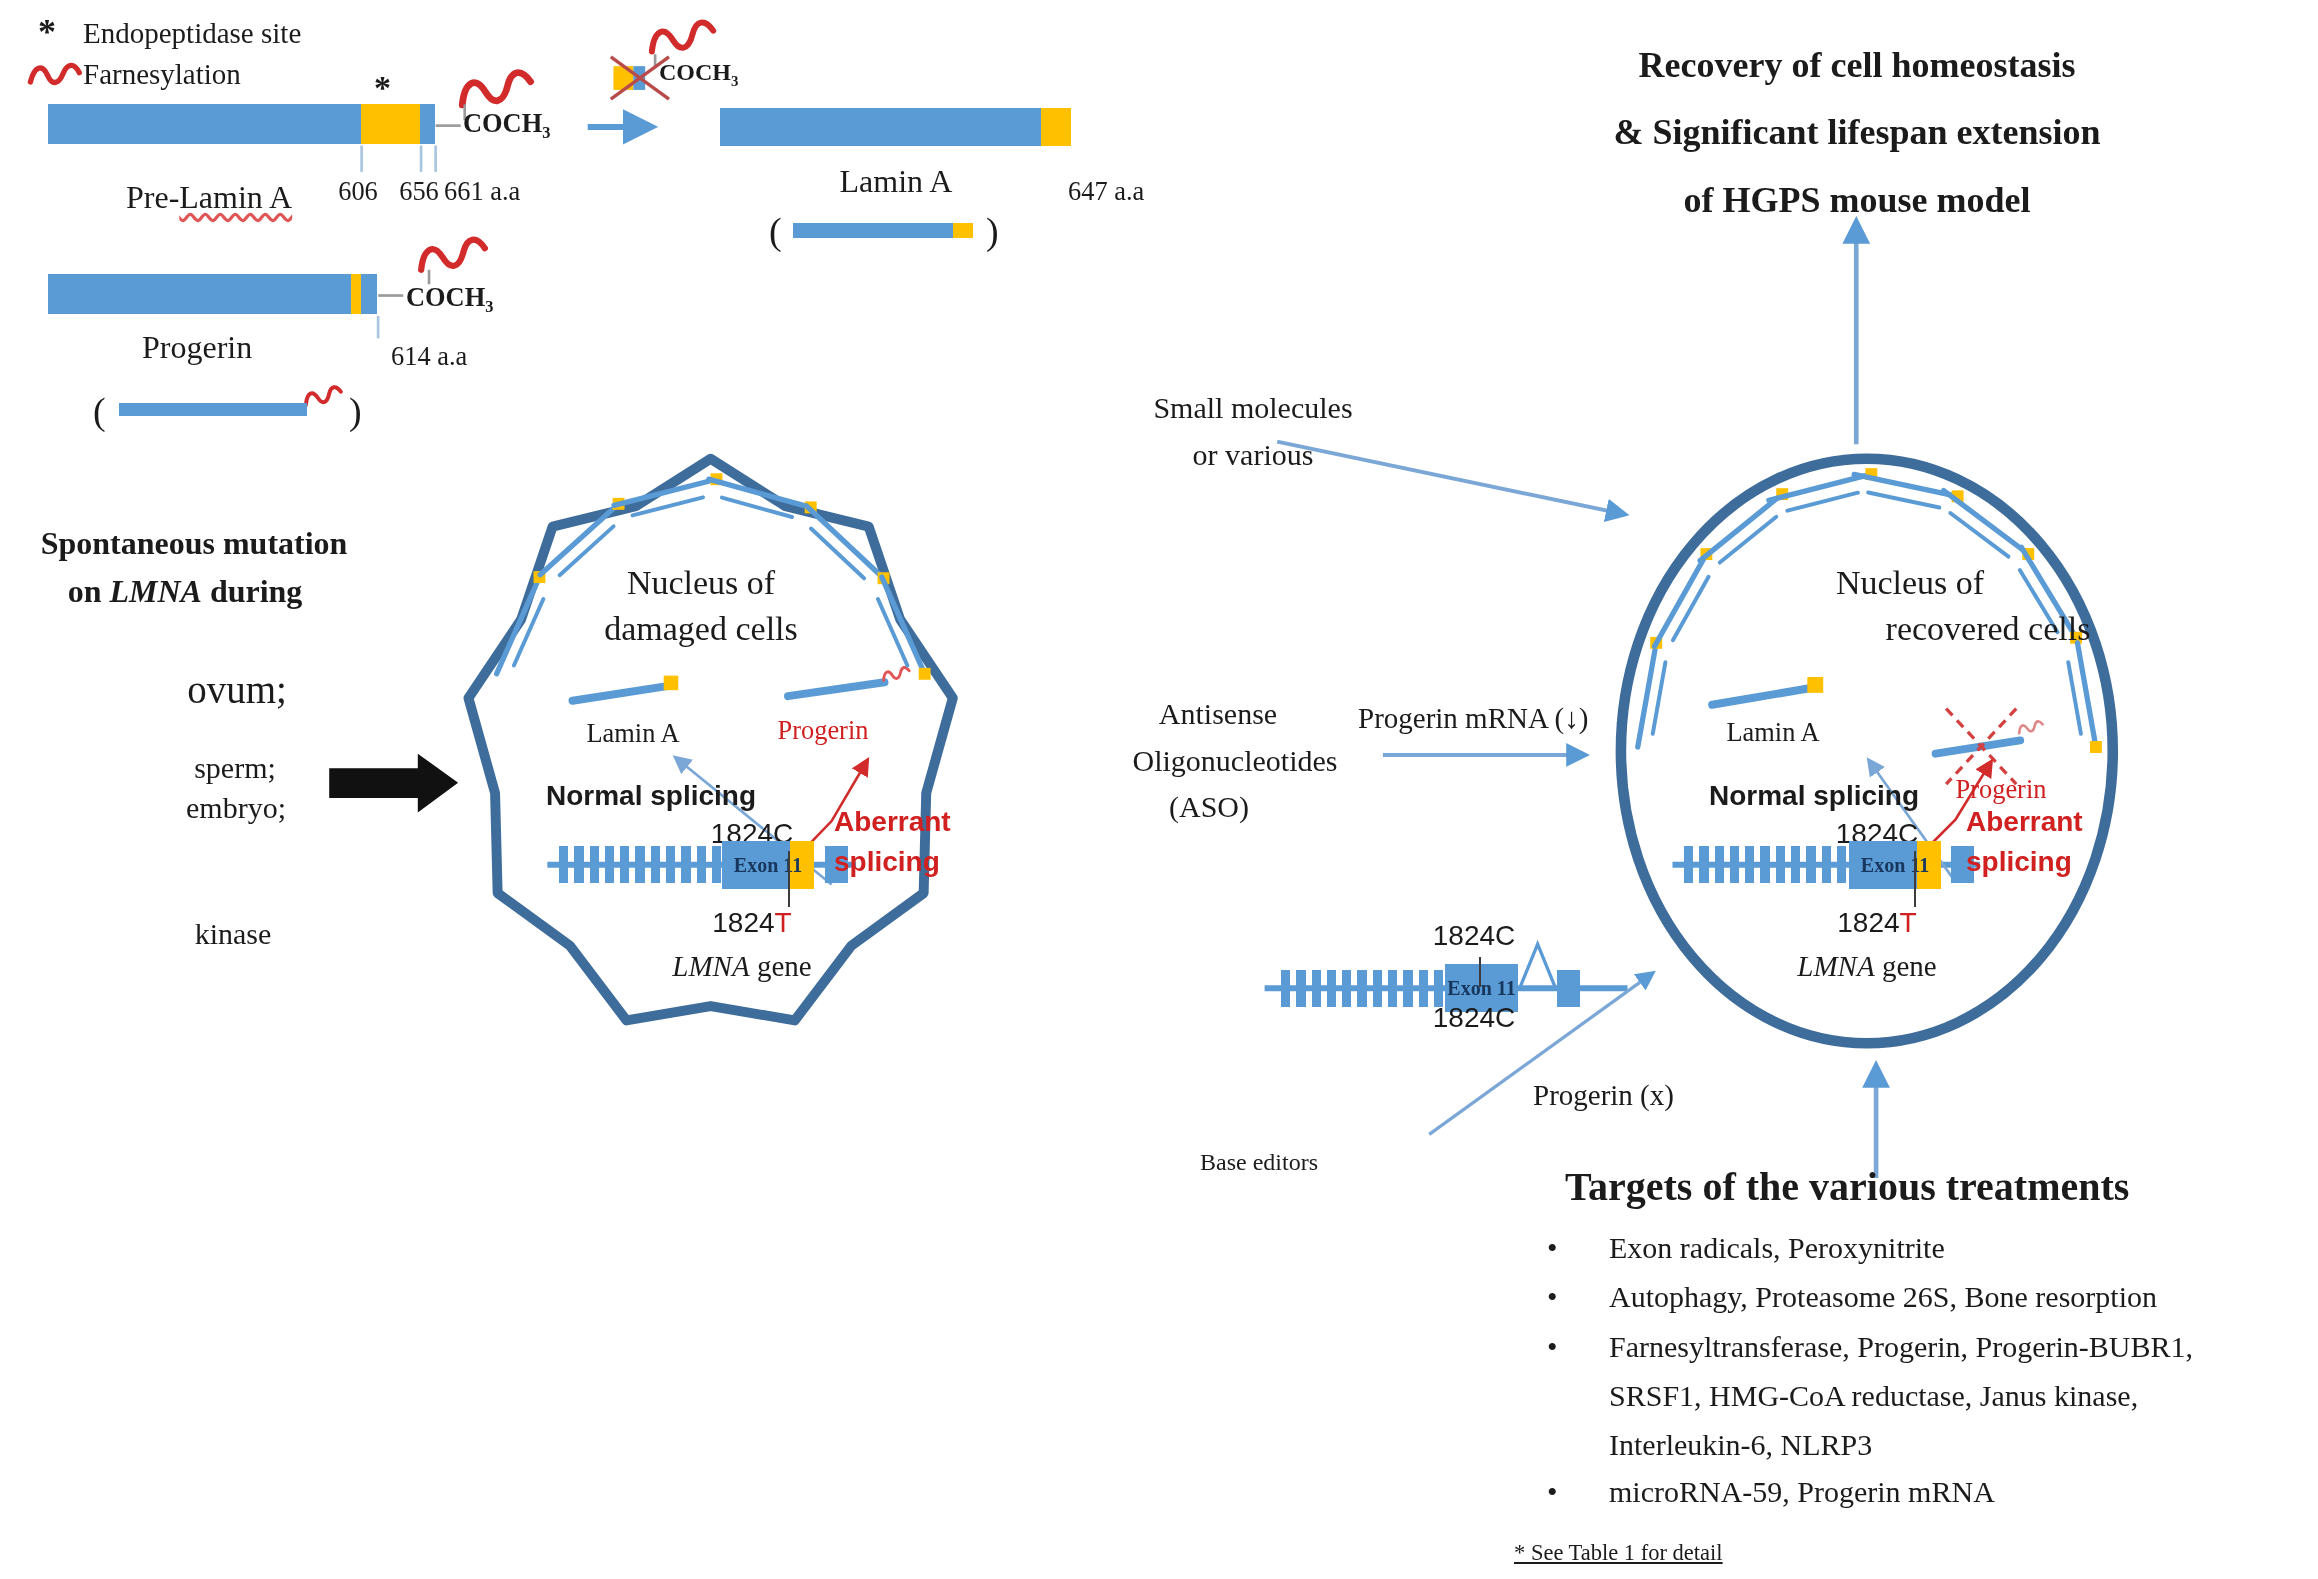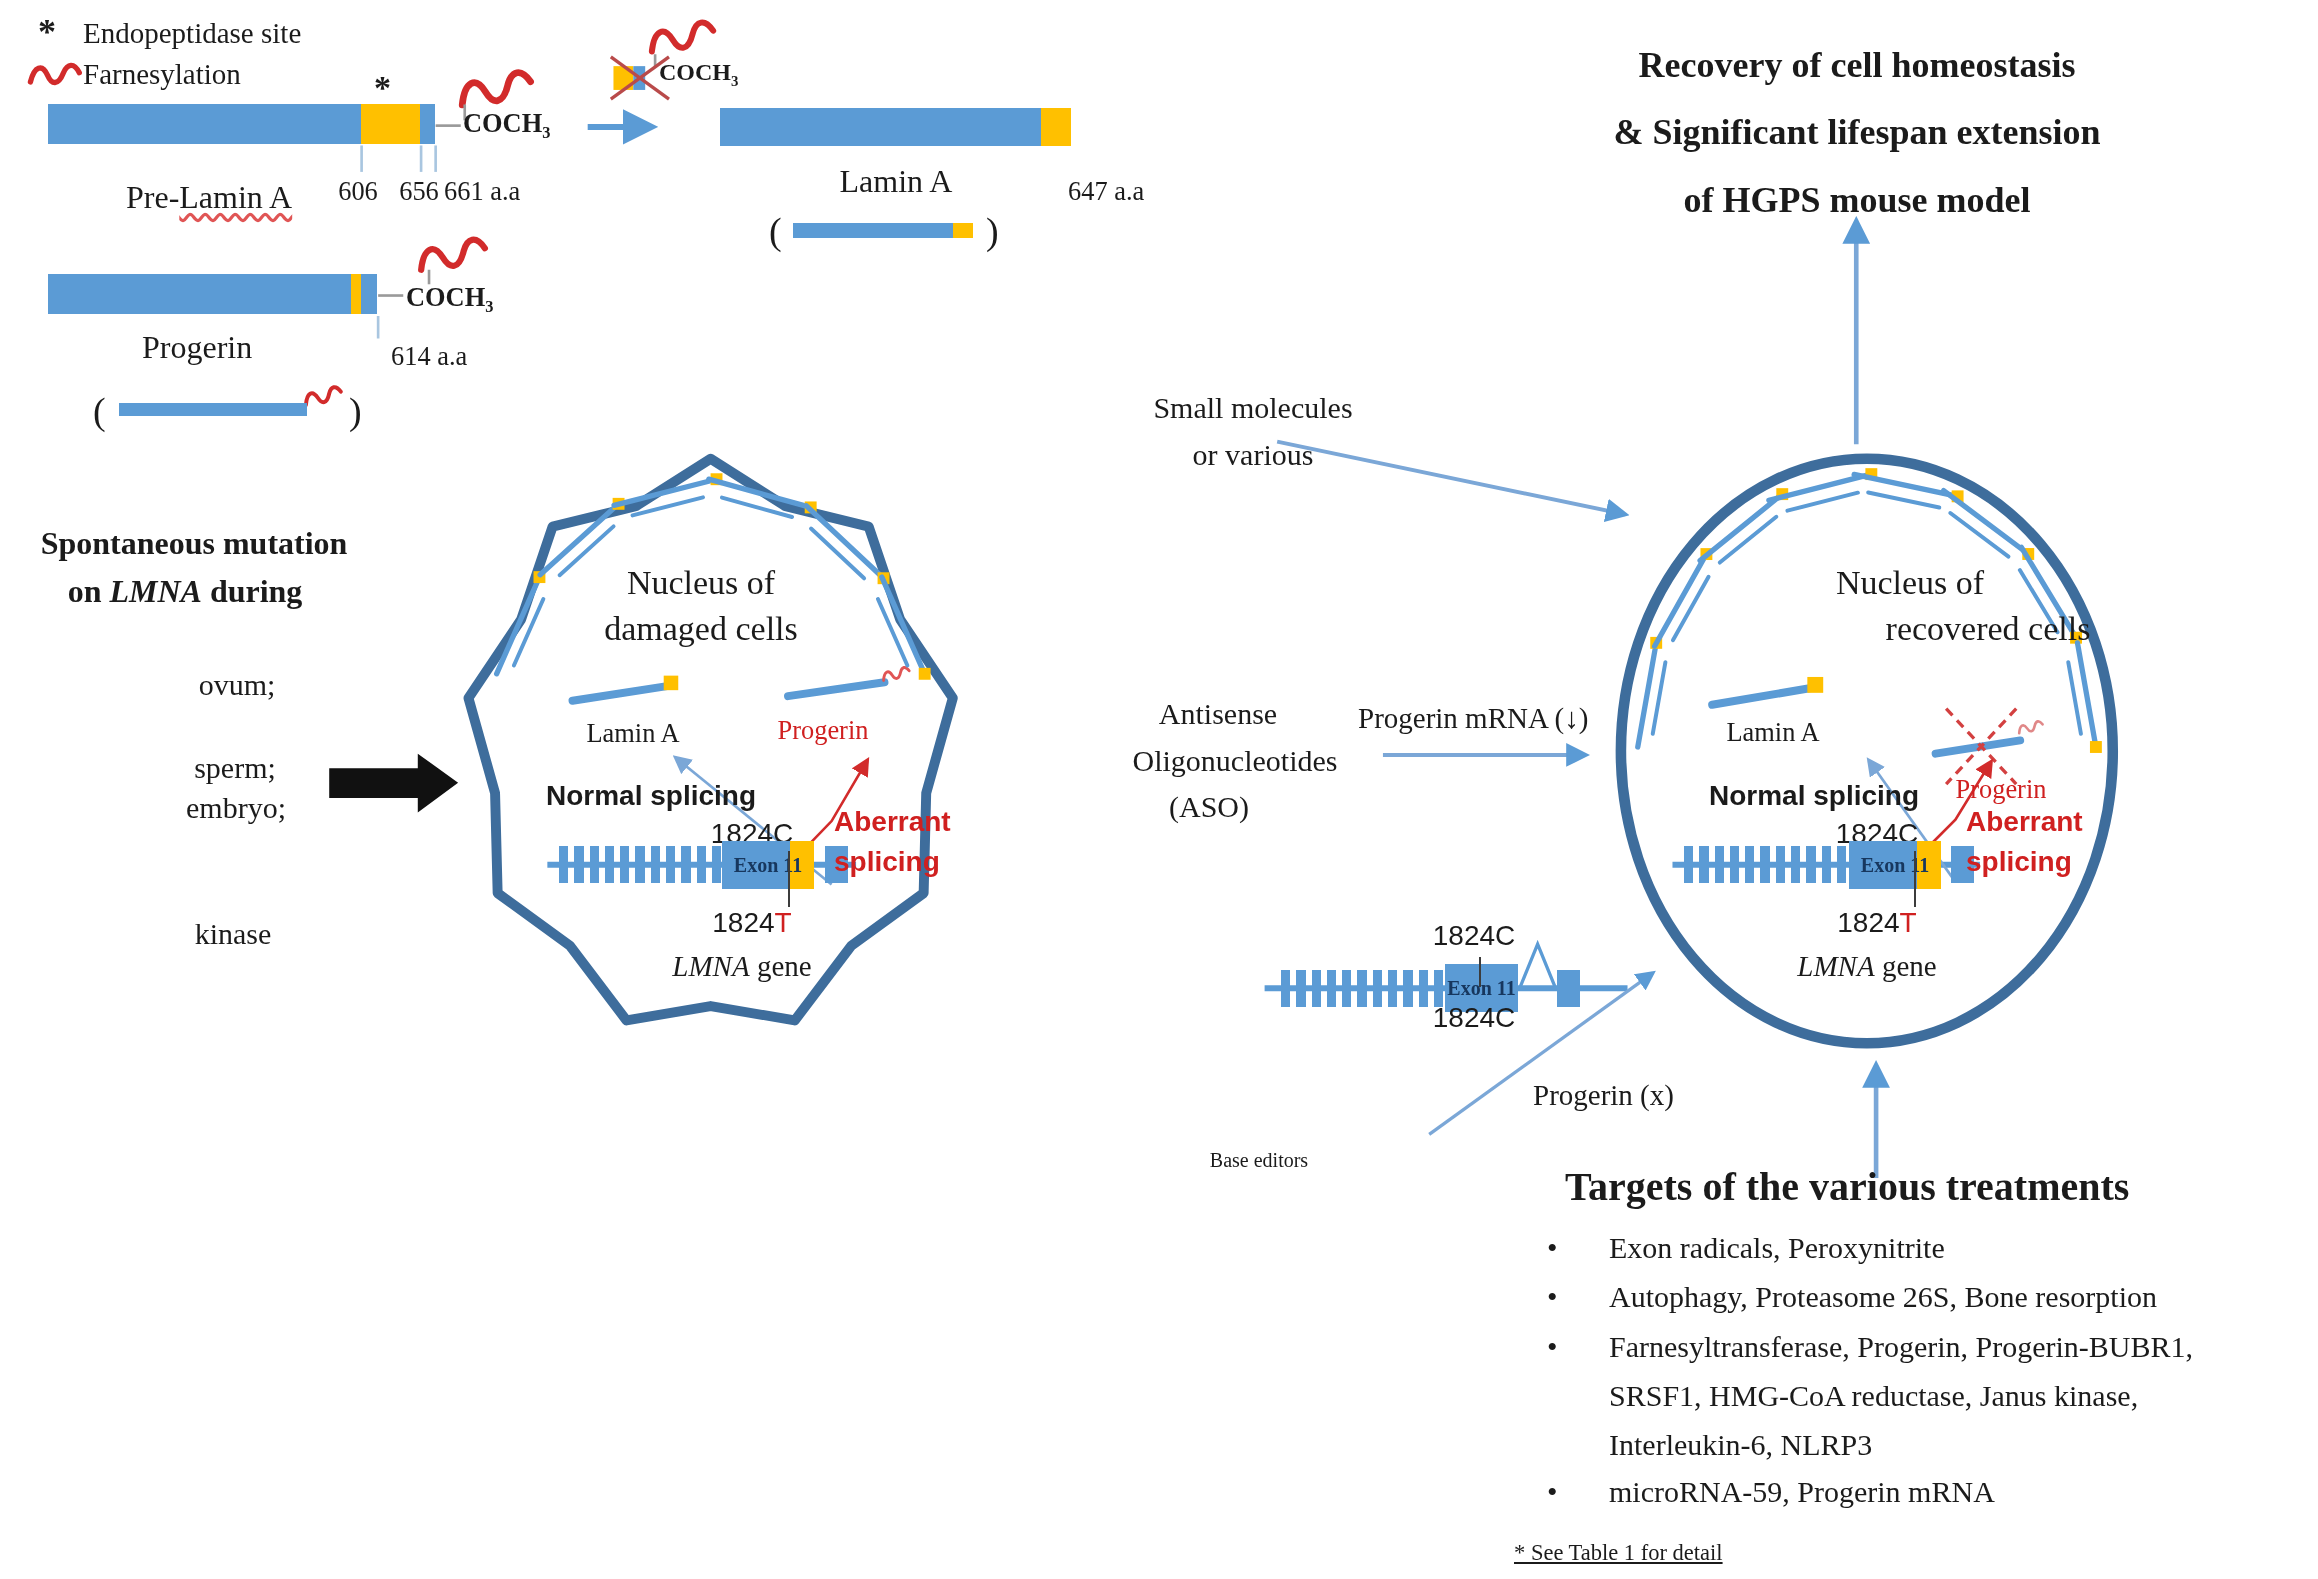--- a/index.html
+++ b/index.html
@@ -190,21 +190,21 @@
 </div>
 <div class="txt b" style="left:406px;top:283px;font-size:26.4px;"><span>COCH</span><sub>3</sub></div>
 <div class="txt" style="left:142px;top:330px;font-size:32px;">Progerin</div>
 <div class="txt" style="left:391px;top:342px;font-size:26.4px;">614 a.a</div>
 <div class="txt" style="left:93px;top:390px;font-size:38px;">(</div>
 <div class="bar" style="left:119px;top:403px;width:188px;height:13.2px;"></div>
 <div class="txt" style="left:349px;top:390px;font-size:38px;">)</div>
 
 <div class="txt b ctr" style="left:194px;top:526px;font-size:32px;">Spontaneous mutation</div>
 <div class="txt b ctr" style="left:185px;top:574px;font-size:32px;"><span>on </span><span class="i">LMNA</span><span> during</span></div>
-<div class="txt ctr" style="left:237px;top:668px;font-size:30px;">ovum;</div>
+<div class="txt ctr" style="left:237px;top:668px;font-size:39px;">ovum;</div>
 <div class="txt ctr" style="left:235px;top:751px;font-size:30px;">sperm;</div>
 <div class="txt ctr" style="left:236px;top:791px;font-size:30px;text-align:right;">embryo;</div>
 <div class="txt ctr" style="left:233px;top:917px;font-size:30px;">kinase</div>
 
 <div class="txt ctr" style="left:701px;top:564px;font-size:34px;">Nucleus of</div>
 <div class="txt ctr" style="left:701px;top:610px;font-size:34px;">damaged cells</div>
 <div class="txt ctr" style="left:633px;top:719px;font-size:26.4px;">Lamin A</div>
 <div class="txt ctr red" style="left:823px;top:716px;font-size:26.4px;">Progerin</div>
 <div class="txt b sans ctr" style="left:651px;top:780px;font-size:28px;">Normal splicing</div>
 <div class="txt sans ctr" style="left:752px;top:818px;font-size:28px;">1824C</div>
@@ -254,21 +254,21 @@
     <div></div>
     <div></div>
   </div>
 <div class="exon-box" style="left:1445px;top:964px;width:73px;height:48px;">
   <div class="lbl">Exon 11</div>
 </div>
 <div class="exon-box" style="left:1557px;top:970px;width:22.5px;height:37px;"></div>
 <div class="vline" style="left:1479px;top:957px;height:30px;"></div>
 <div class="txt sans ctr" style="left:1474px;top:1002px;font-size:28px;">1824C</div>
 
-<div class="txt ctr" style="left:1259px;top:1149px;font-size:20px;">Base editors</div>
+<div class="txt ctr" style="left:1259px;top:1149px;font-size:24px;">Base editors</div>
 <div class="txt" style="left:1533px;top:1079px;font-size:29px;">Progerin (x)</div>
 
 <div class="txt ctr" style="left:1910px;top:564px;font-size:34px;">Nucleus of</div>
 <div class="txt ctr" style="left:1988px;top:610px;font-size:34px;">recovered cells</div>
 <div class="txt ctr" style="left:1773px;top:718px;font-size:26.4px;">Lamin A</div>
 <div class="txt ctr red" style="left:2001px;top:775px;font-size:26.4px;">Progerin</div>
 <div class="txt b sans ctr" style="left:1814px;top:780px;font-size:28px;">Normal splicing</div>
 <div class="txt sans ctr" style="left:1877px;top:818px;font-size:28px;">1824C</div>
 <div class="gene-ticks" style="left:1684px;top:846px;">
     <div></div>

